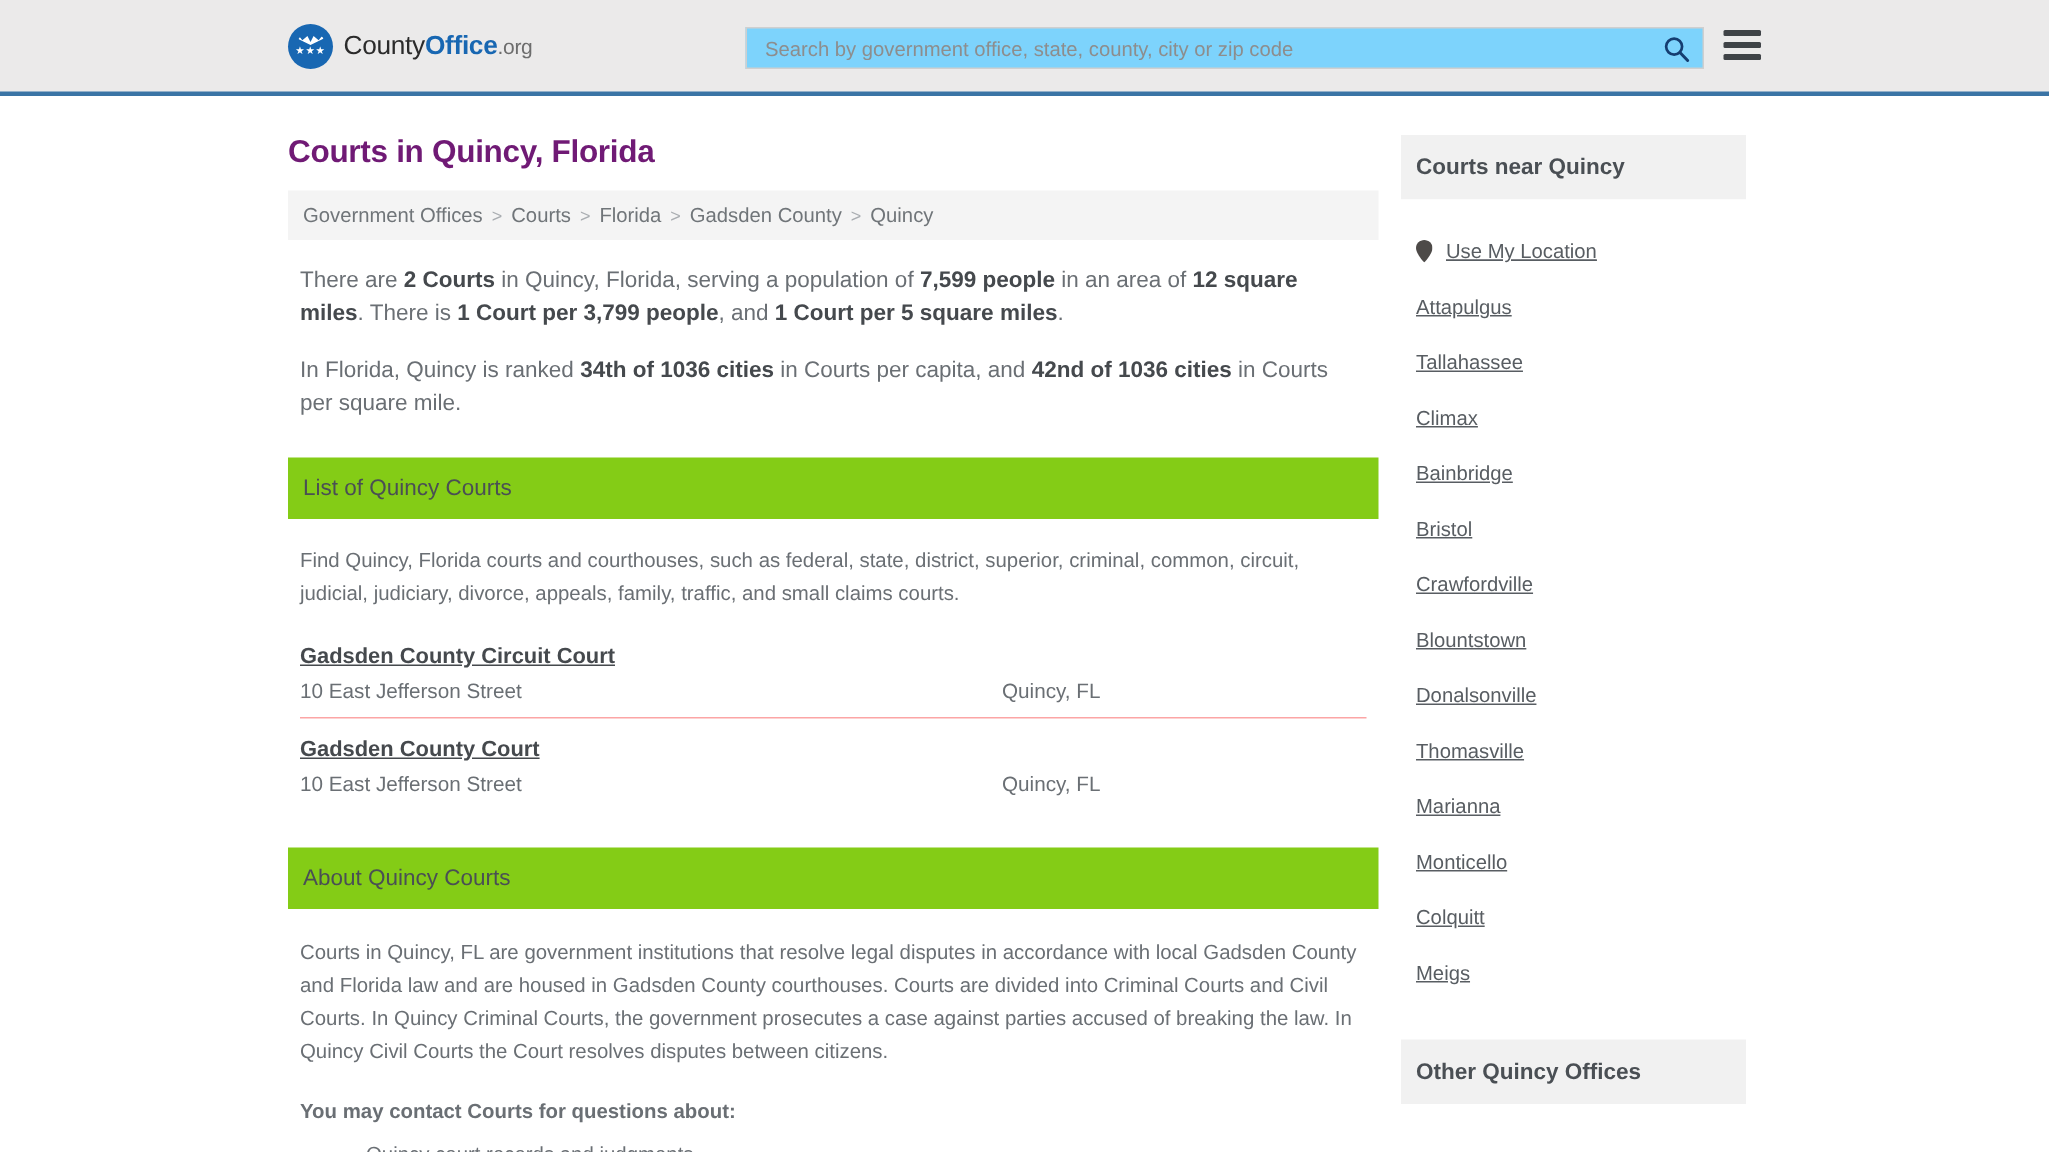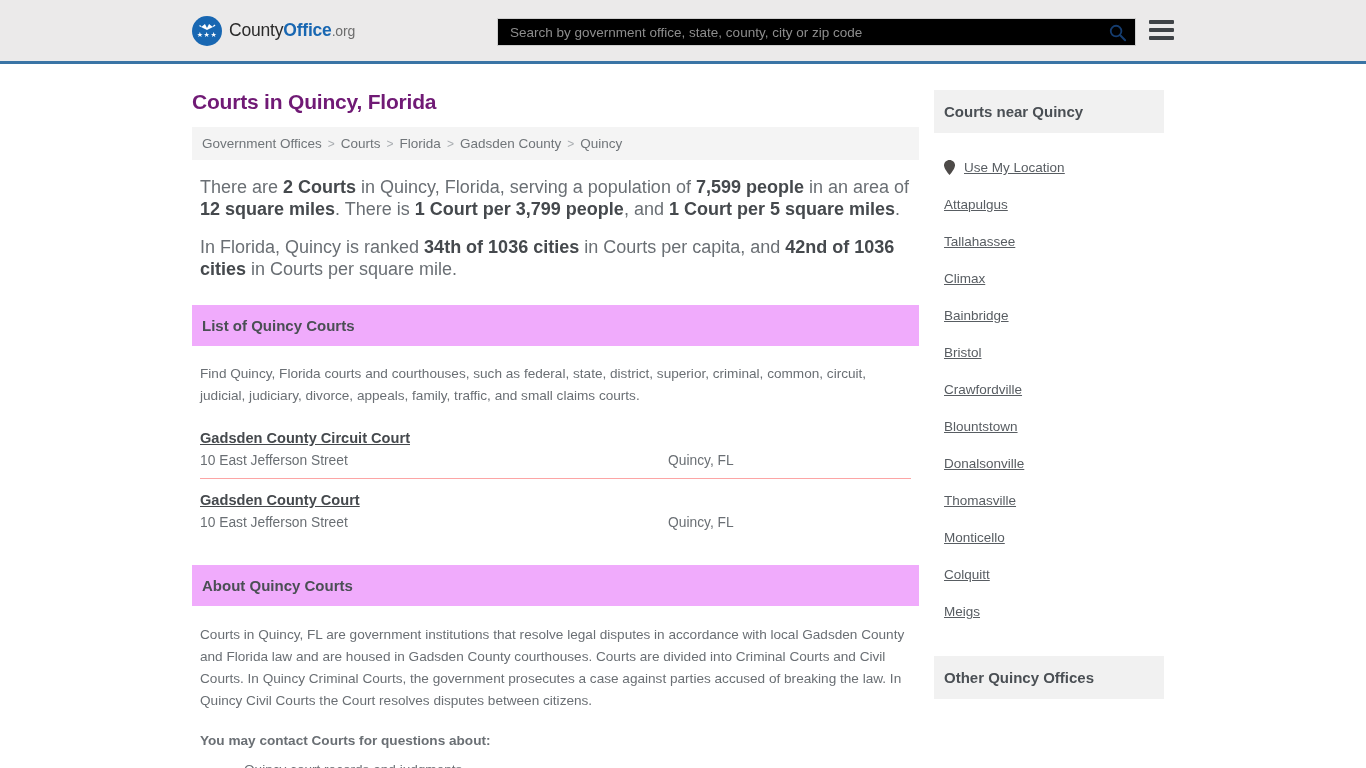--- a/index.html
+++ b/index.html
@@ -52,21 +52,21 @@
   }
   .logo-text { font-size: 17.5px; letter-spacing: -.2px; white-space: nowrap; }
   .logo-text .t1 { color: #2b2b2b; }
   .logo-text .t2 { color: #1867b2; font-weight: bold; }
   .logo-text .t3 { color: #6d6d6d; font-size: 14px; }
 
   .search-box {
     position: absolute;
     left: 497px; top: 18px;
     width: 639px; height: 28px;
-    background: #000000;
+    background: #7dd3fc;
     border: 1px solid #cfcfcf;
     display: flex;
     align-items: center;
     padding: 0 6px 0 10px;
   }
   .search-input {
     flex: 1;
     border: none; outline: none;
     font-family: "Liberation Sans", sans-serif;
     font-size: 13.5px;
@@ -119,32 +119,32 @@
     gap: 0;
   }
   .breadcrumb a {
     color: #707579;
     text-decoration: none;
   }
   .breadcrumb .sep { color: #a9adb1; margin: 0 6px; font-size: 12px; }
 
   .intro { padding: 0 8px; }
   .intro p {
-    font-size: 18px;
+    font-size: 15px;
     line-height: 22px;
     color: #6a6f74;
     margin: 16px 0 0 0;
   }
   .intro p b { color: #45494d; font-weight: bold; }
 
   .section-head {
-    background: #f0abfc;
+    background: #84cc16;
     padding: 12px 10px;
     font-size: 15px;
-    font-weight: bold;
+    font-weight: normal;
     color: #4a4f54;
     margin-top: 25px;
   }
 
   .section-body { padding: 0 8px; }
   .section-body > p.desc {
     font-size: 13.6px;
     line-height: 22px;
     color: #6a6f74;
     margin: 17px 0 0 0;
@@ -316,20 +316,21 @@
         <div id="city-links">
             <a class="side-link">Attapulgus</a>
             <a class="side-link">Tallahassee</a>
             <a class="side-link">Climax</a>
             <a class="side-link">Bainbridge</a>
             <a class="side-link">Bristol</a>
             <a class="side-link">Crawfordville</a>
             <a class="side-link">Blountstown</a>
             <a class="side-link">Donalsonville</a>
             <a class="side-link">Thomasville</a>
+            <a class="side-link">Marianna</a>
             <a class="side-link">Monticello</a>
             <a class="side-link">Colquitt</a>
             <a class="side-link">Meigs</a>
           </div>
       </div>
     </div>
 
     <div class="side-card">
       <div class="side-head">Other Quincy Offices</div>
     </div>

